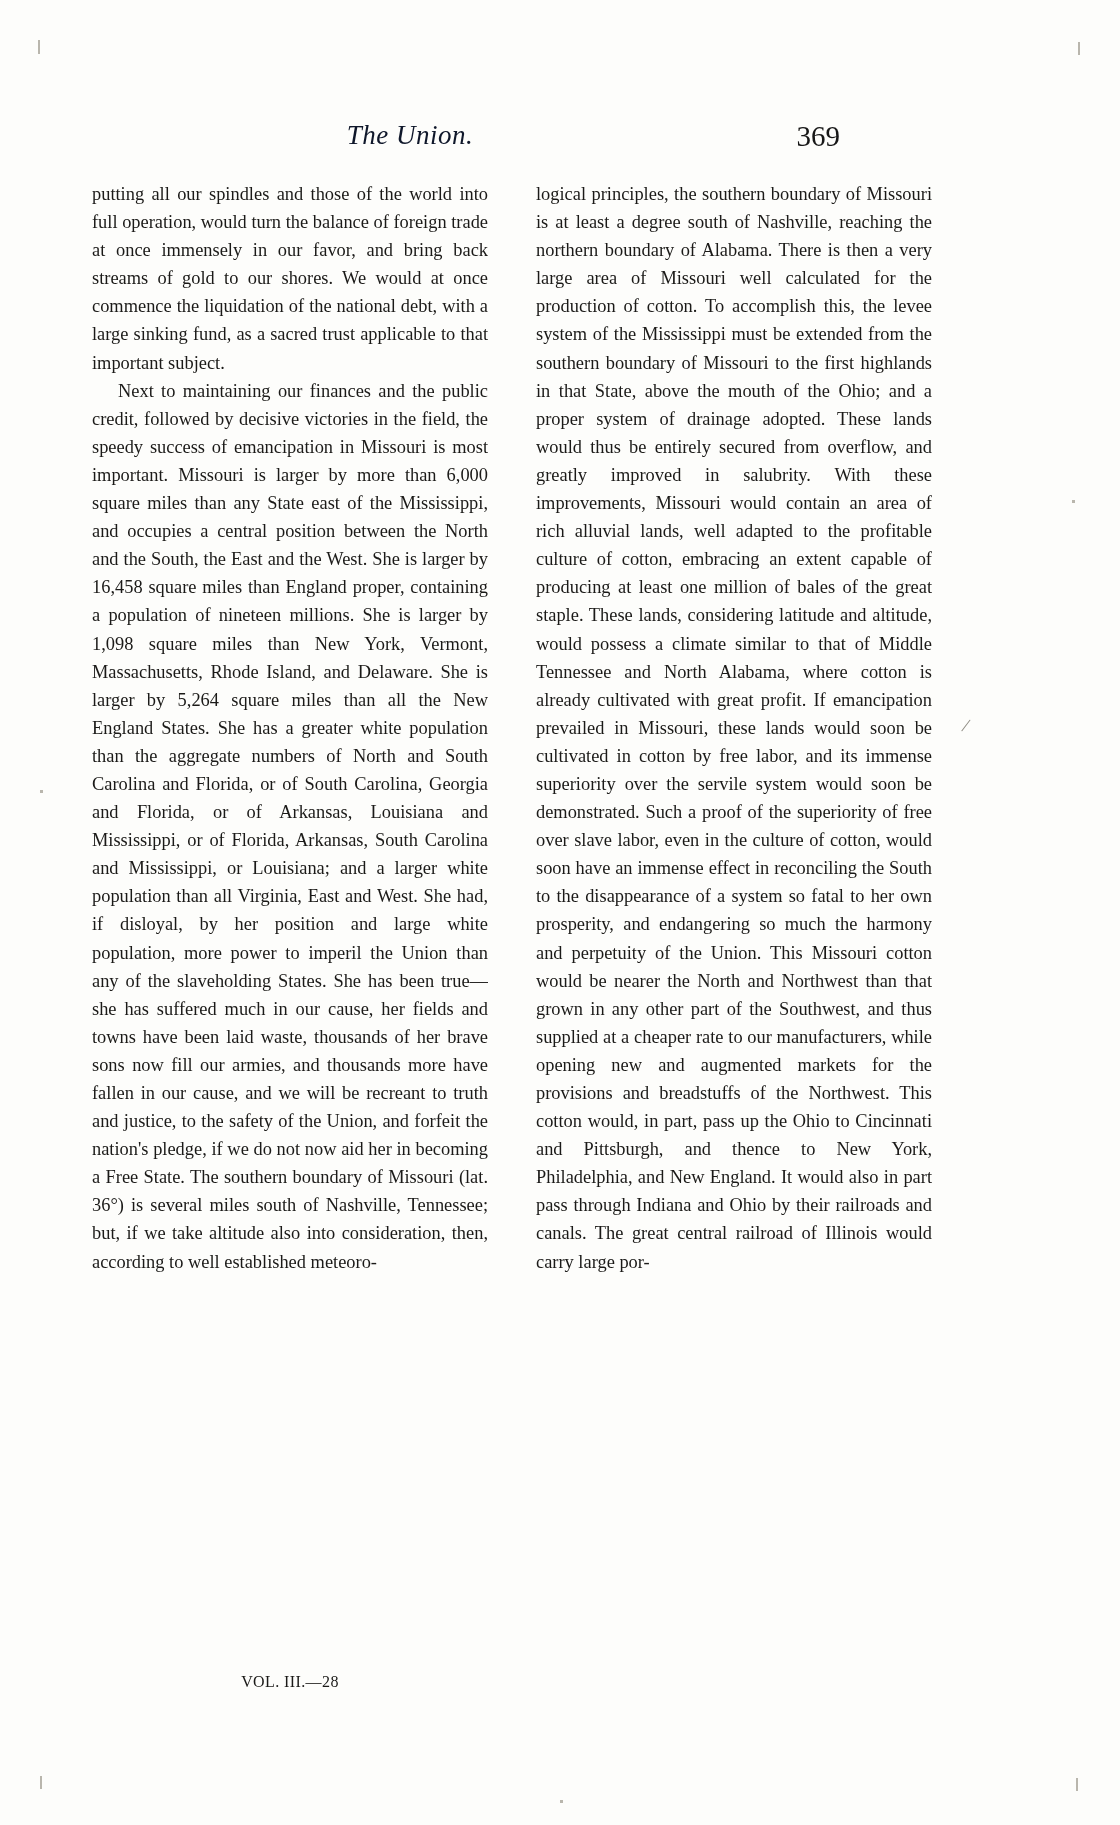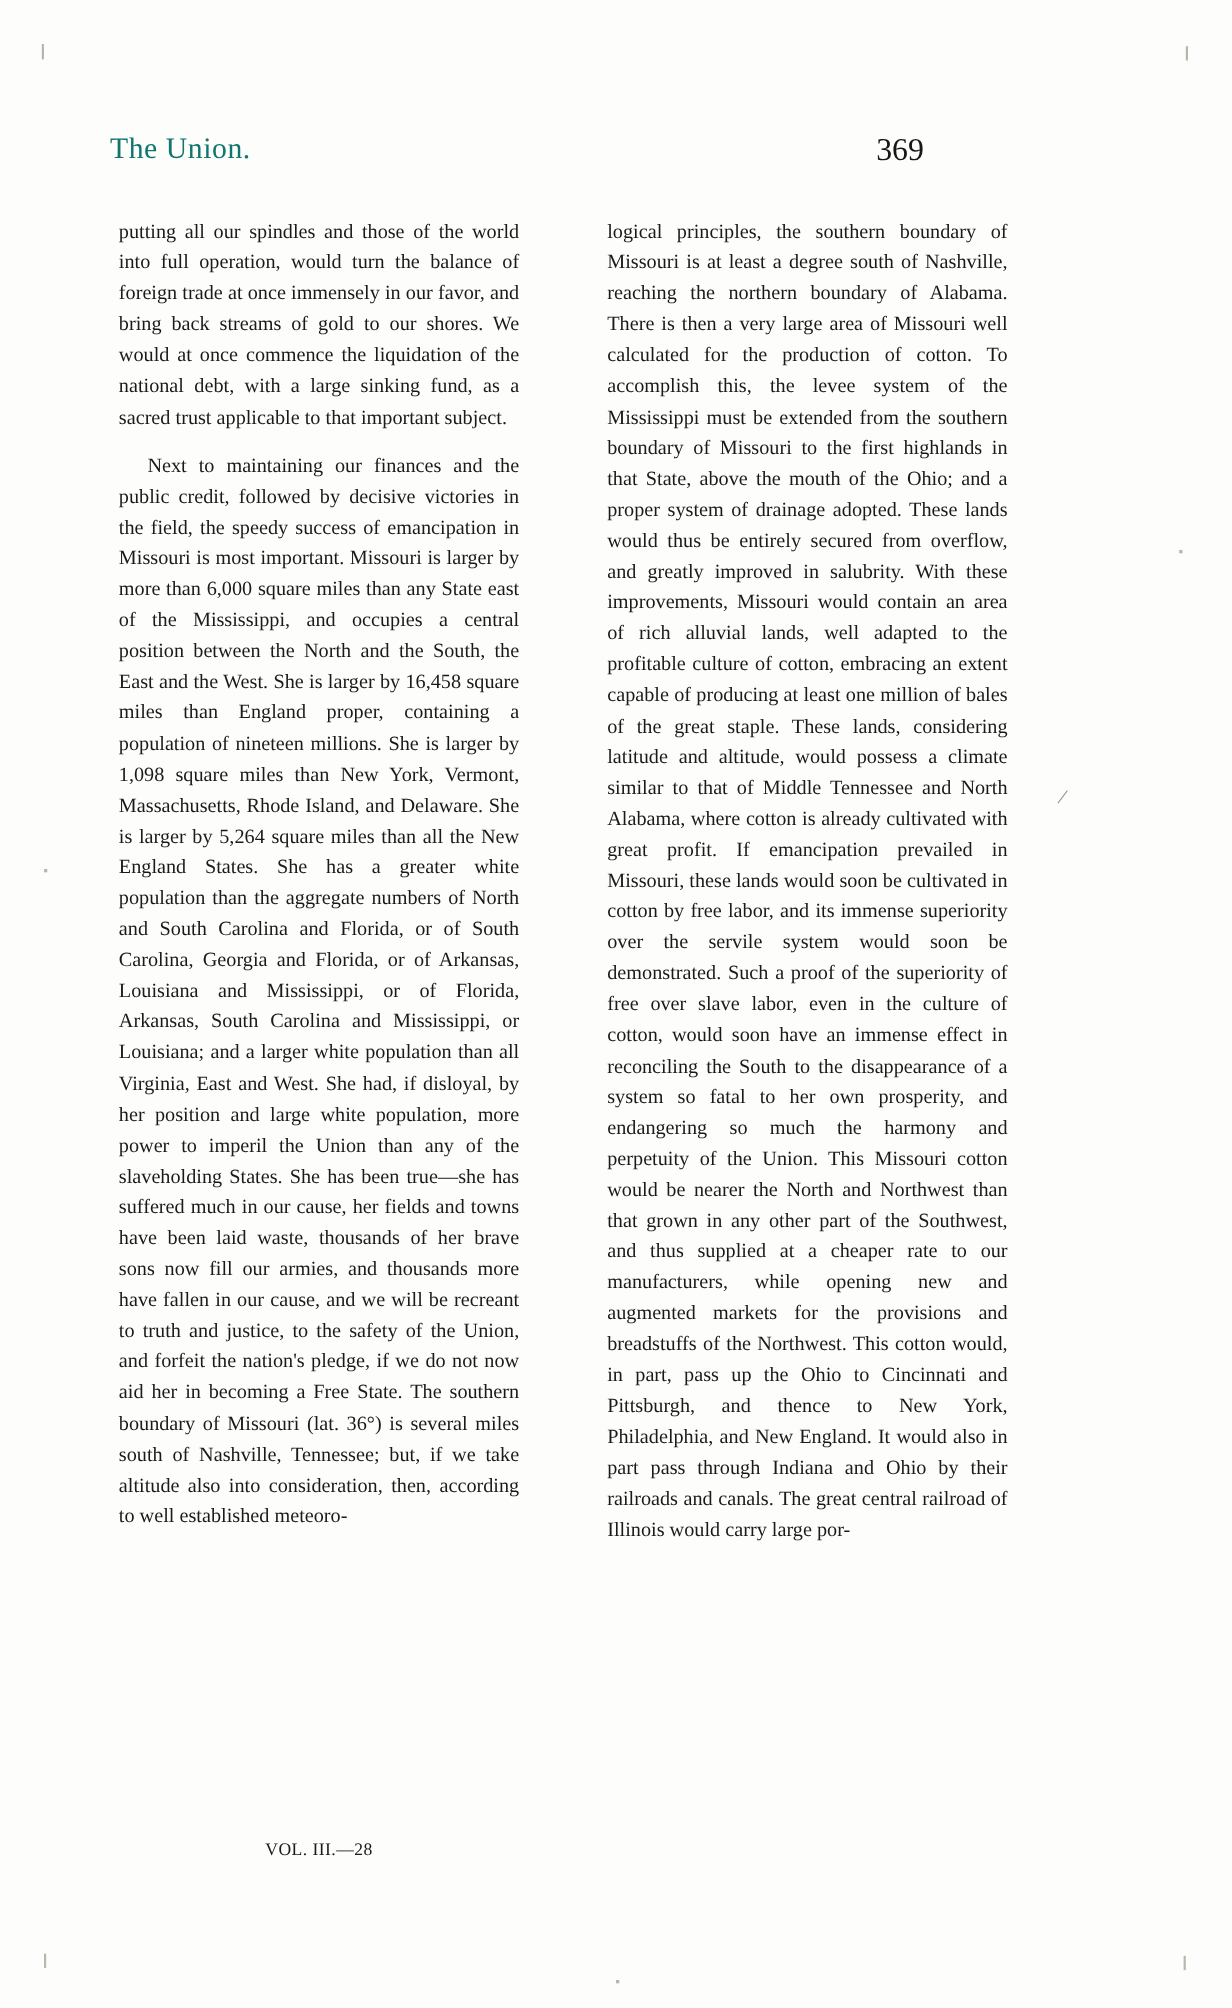--- a/index.html
+++ b/index.html
@@ -32,25 +32,26 @@
     left: 100px;
     top: 120px;
     width: 740px;
     height: 42px;
   }
   .running-title {
     position: absolute;
     left: 0;
     top: 0;
     width: 620px;
-    text-align: left;
+    text-align: center;
     font-family: "Liberation Serif", serif;
+    font-style: italic;
     font-size: 27px;
     letter-spacing: 0.5px;
-    color: #0f766e;
+    color: #0f172a;
   }
   .page-number {
     position: absolute;
     right: 0;
     top: 0;
     font-size: 29px;
     font-family: "Liberation Serif", serif;
     color: #171717;
   }
   .columns {
@@ -58,21 +59,21 @@
     left: 92px;
     top: 180px;
     width: 840px;
     display: flex;
     gap: 48px;
   }
   .col {
     width: 396px;
   }
   .col p {
-    margin: 16px;
+    margin: 0;
     font-size: 18.4px;
     line-height: 28.1px;
     text-align: justify;
     text-justify: inter-word;
     color: #1b1a18;
     -webkit-font-smoothing: antialiased;
   }
   .col p.indent {
     text-indent: 26px;
   }

